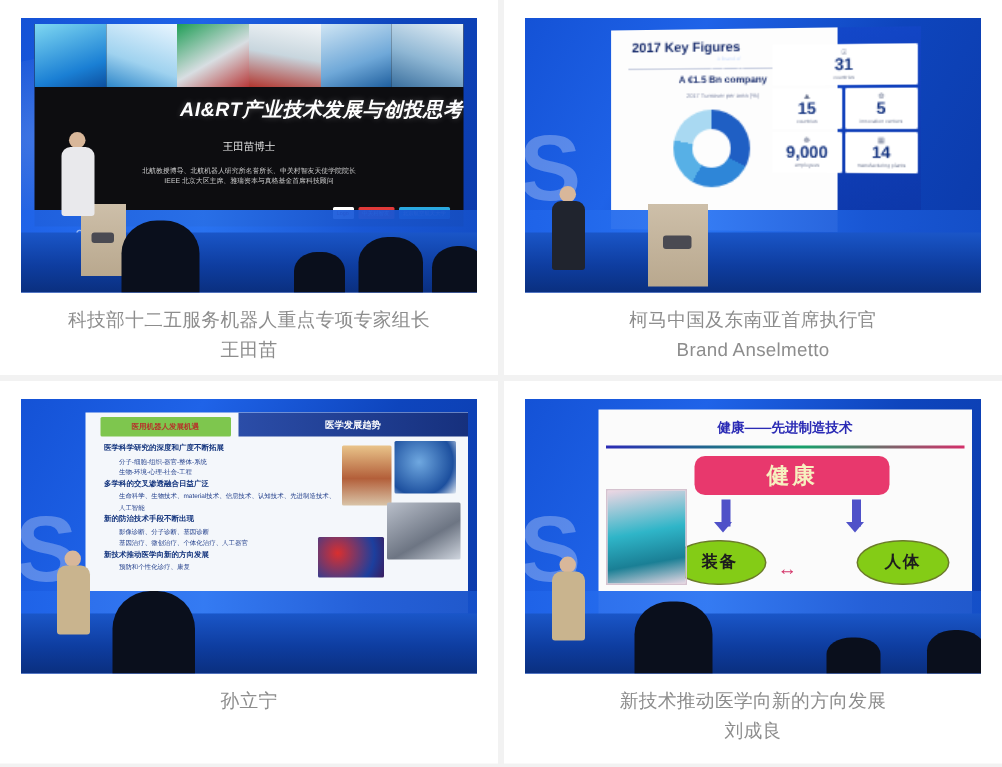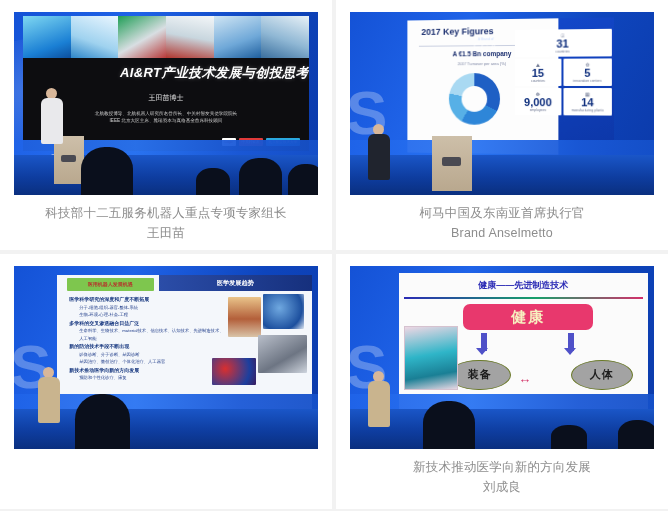--- a/index.html
+++ b/index.html
@@ -156,21 +156,21 @@
   .c4-box {
     position:absolute; left:26%; top:22%; width:52%; height:19%;
     background:#e8386d; border-radius:7px; color:#f7f0c0;
     display:flex; align-items:center; justify-content:center;
     font-size:15px; font-weight:bold; letter-spacing:2px;
   }
   .c4-arrowstem { position:absolute; width:6px; background:#4f51c8; }
   .c4-arrowhead { position:absolute; width:0;height:0; border-left:6px solid transparent; border-right:6px solid transparent; border-top:7px solid #4f51c8; }
   .c4-oval {
     position:absolute; top:62%; width:25%; height:22%;
-    background:#a3a3a3; border:1.5px solid #6b7a2a; border-radius:50%;
+    background:#84cc16; border:1.5px solid #6b7a2a; border-radius:50%;
     display:flex; align-items:center; justify-content:center;
     font-size:11px; font-weight:bold; color:#1d1d1d; letter-spacing:1px;
   }
   .c4-oval.left { left:20%; }
   .c4-oval.right { right:6%;font-family:Liberation Serif, serif; }
   .c4-dbl { position:absolute; left:48%; top:70%; font-size:13px; color:#d4376b; font-weight:bold; }
   .c4-pic { position:absolute; left:2%; top:38%; width:22%; height:46%; background:linear-gradient(170deg,#efd7e4,#2fb5c8 45%,#1a7f95 75%,#e8d8e4); border:1px solid #d5c2cf; }
 </style>
 </head>
 <body>
@@ -318,20 +318,21 @@
 
       <div class="banner-strip"></div>
       <div class="stage-floor"></div>
       <div class="speaker tan" style="left:8%; bottom:14%;">
         <div class="head"></div>
         <div class="body"></div>
       </div>
       <div class="silho" style="left:20%; width:18%; height:30%;"></div>
     </div>
     <div class="caption">
+      <span class="l2">孙立宁</span>
     </div>
   </div>
 
   <div class="card">
     <div class="photo">
       <div class="bgwall"></div>
       <div class="bigS">S</div>
 
       <div class="screen c4-screen">
         <div class="c4-title">健康——先进制造技术</div>

